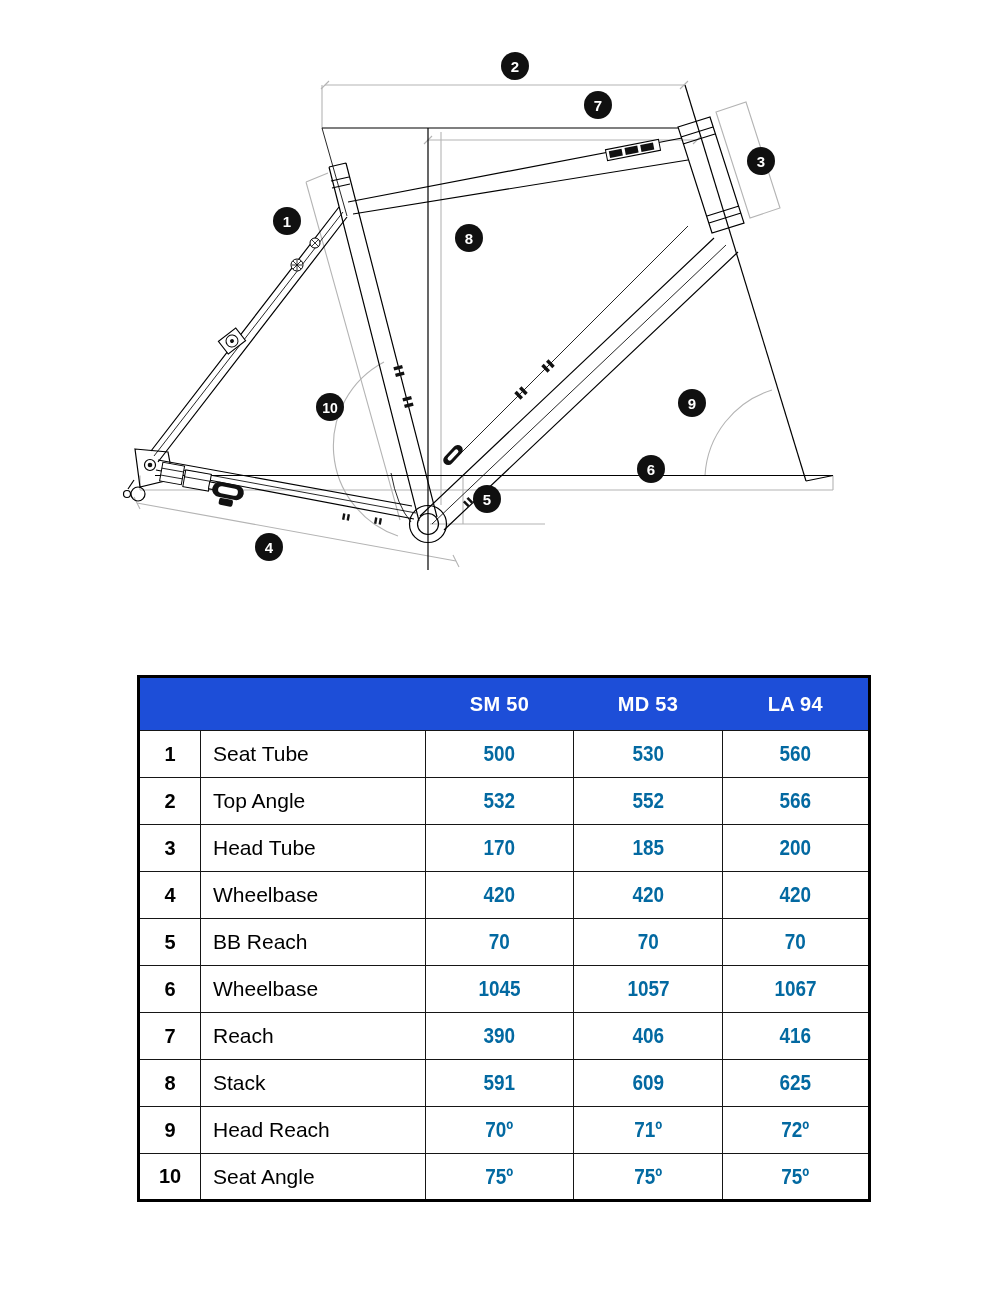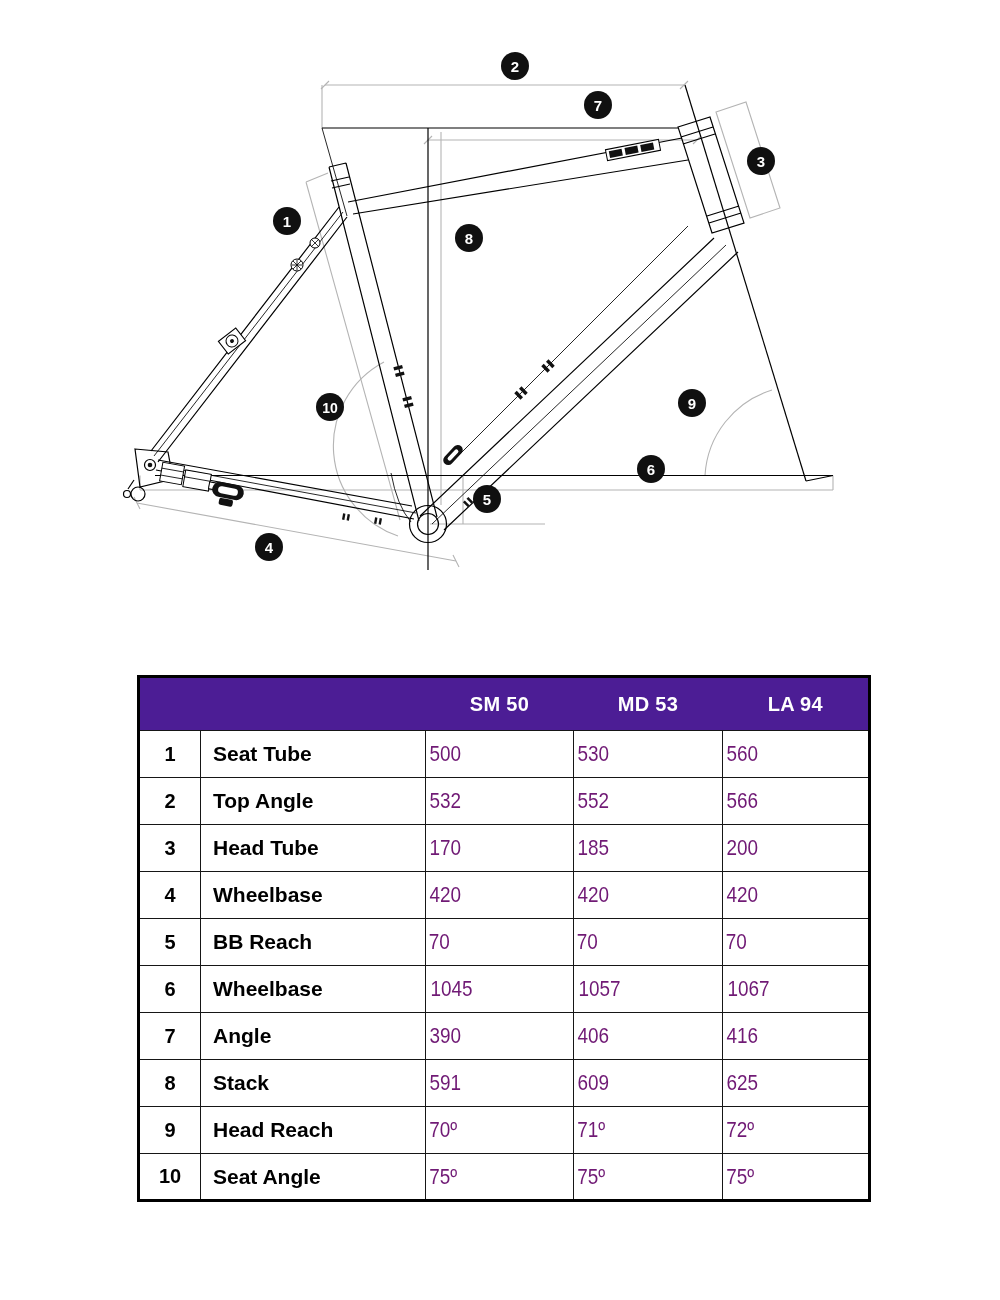--- a/index.html
+++ b/index.html
@@ -1,26 +1,26 @@
 <!DOCTYPE html>
 <html><head>
 <meta charset="utf-8">
 <style>
   html,body{margin:0;padding:0;background:#fff;}
   .page{position:relative;width:1000px;height:1300px;background:#fff;overflow:hidden;
         font-family:"Liberation Sans",sans-serif;}
   .diagram-svg{position:absolute;left:0;top:0;}
   table.geo{position:absolute;left:137px;top:675px;width:731px;border-collapse:collapse;
             table-layout:fixed;border:3px solid #000;}
-  table.geo thead th{background:#4c1d95;color:#fff;height:50px;font-size:20px;font-weight:bold;
+  table.geo thead th{background:#1d4ed8;color:#fff;height:50px;font-size:20px;font-weight:bold;
             text-align:center;letter-spacing:0.3px;}
   table.geo td{border:1.5px solid #161616;height:47px;box-sizing:border-box;vertical-align:middle;}
   td.c-num{text-align:center;font-weight:bold;font-size:20px;color:#000;}
-  td.c-label{font-weight:bold;font-size:21px;color:#000;padding-left:12px;}
-  td.c-val{font-size:22px;color:#701a75;font-weight:normal;}
+  td.c-label{font-weight:normal;font-size:21px;color:#000;padding-left:12px;}
+  td.c-val{text-align:center;font-size:22px;color:#0369a1;font-weight:bold;}
   td.c-val span{display:inline-block;transform:scaleX(0.86);}
 </style>
 </head>
 <body>
 
 <div class="page">
 
   <svg class="diagram-svg" width="1000" height="640" viewBox="0 0 1000 640">
     <defs>
       <g id="bolt">
@@ -205,21 +205,21 @@
         </tr>
         <tr>
           <td class="c-num">6</td>
           <td class="c-label">Wheelbase</td>
           <td class="c-val"><span>1045</span></td>
           <td class="c-val"><span>1057</span></td>
           <td class="c-val"><span>1067</span></td>
         </tr>
         <tr>
           <td class="c-num">7</td>
-          <td class="c-label">Angle</td>
+          <td class="c-label">Reach</td>
           <td class="c-val"><span>390</span></td>
           <td class="c-val"><span>406</span></td>
           <td class="c-val"><span>416</span></td>
         </tr>
         <tr>
           <td class="c-num">8</td>
           <td class="c-label">Stack</td>
           <td class="c-val"><span>591</span></td>
           <td class="c-val"><span>609</span></td>
           <td class="c-val"><span>625</span></td>

